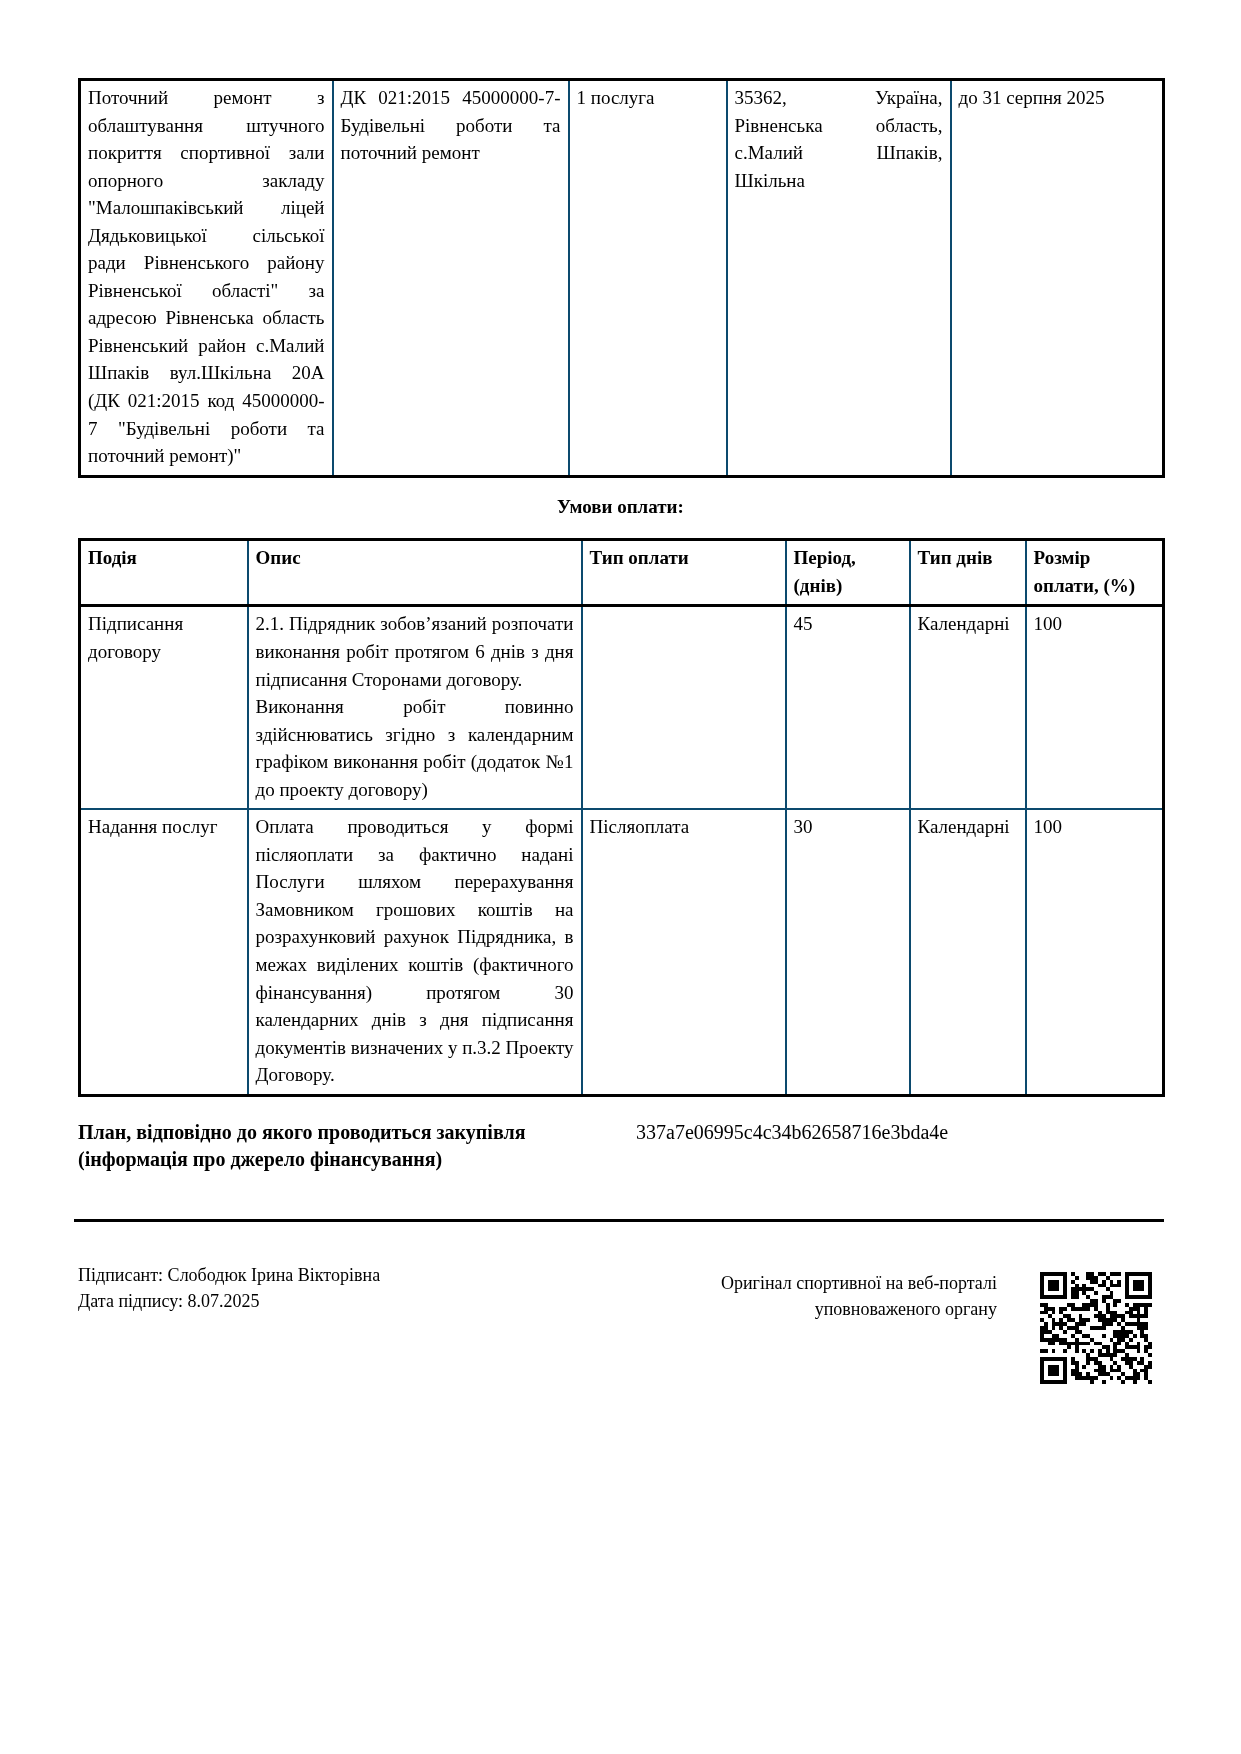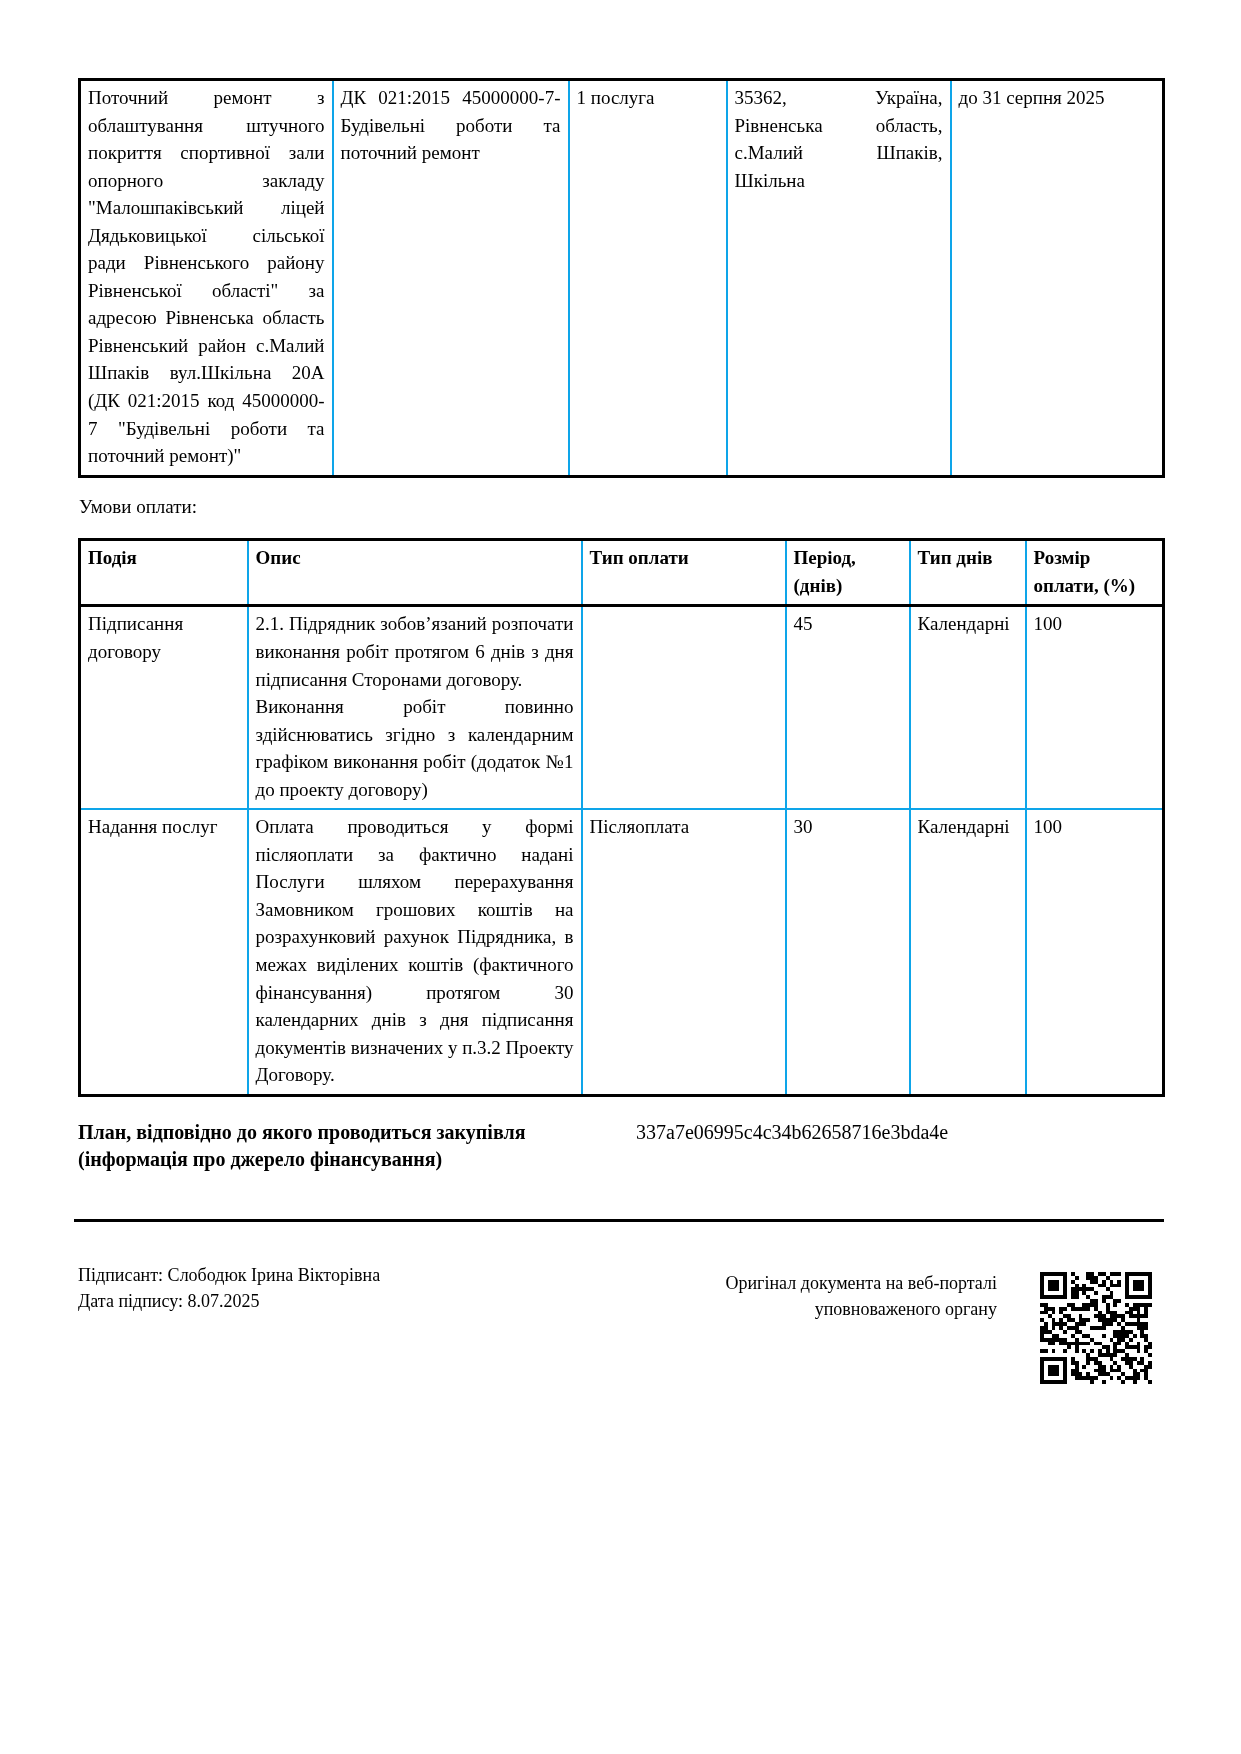--- a/index.html
+++ b/index.html
@@ -10,40 +10,41 @@
     background:#ffffff;
     box-sizing:border-box;
     padding:78px 79px 0 78px;
     font-family:"Liberation Serif","DejaVu Serif",serif;
     color:#000;
   }
   table{border-collapse:collapse;table-layout:fixed;width:1084px;}
   table.t1{border:3px solid #000;}
   table.t2{border:3px solid #000;}
   td,th{
-    border:2px solid #0ea5e9;
+    border:2px solid #0c4a6e;
     vertical-align:top;
     padding:3px 7px 5px 7px;
     font-size:19px;
     line-height:1.45;
     text-align:justify;
     overflow-wrap:break-word;
     word-wrap:break-word;
   }
   th{
     text-align:left;
     font-weight:bold;
     border-bottom:3px solid #000;
   }
   td.pre{white-space:pre-line;}
   .section-heading{
     font-size:19px;
-    font-weight:normal;
+    font-weight:bold;
     margin:17px 0 19px 1px;
     line-height:1.3;
+    text-align:center;
   }
   .plan-row{
     display:flex;
     align-items:flex-start;
     margin-top:22px;
     gap:44px;
   }
   .plan-label{
     width:450px;
     font-weight:bold;
@@ -159,21 +160,21 @@
   </div>
 
   <hr class="footer-rule">
 
   <div class="footer-row">
     <div class="signer-block">
       <div>Підписант: Слободюк Ірина Вікторівна</div>
       <div>Дата підпису: 8.07.2025</div>
     </div>
     <div class="orig-note">
-      <div>Оригінал документа на веб-порталі</div>
+      <div>Оригінал спортивної на веб-порталі</div>
       <div>уповноваженого органу</div>
     </div>
     <svg class="qr" id="qr" viewBox="0 0 29 29" xmlns="http://www.w3.org/2000/svg">
         <rect width="29" height="29" fill="#fff"></rect>
         <rect x="8" y="0" width="1" height="1" fill="#000"></rect>
         <rect x="12" y="0" width="1" height="1" fill="#000"></rect>
         <rect x="13" y="0" width="1" height="1" fill="#000"></rect>
         <rect x="15" y="0" width="1" height="1" fill="#000"></rect>
         <rect x="16" y="0" width="1" height="1" fill="#000"></rect>
         <rect x="18" y="0" width="1" height="1" fill="#000"></rect>

